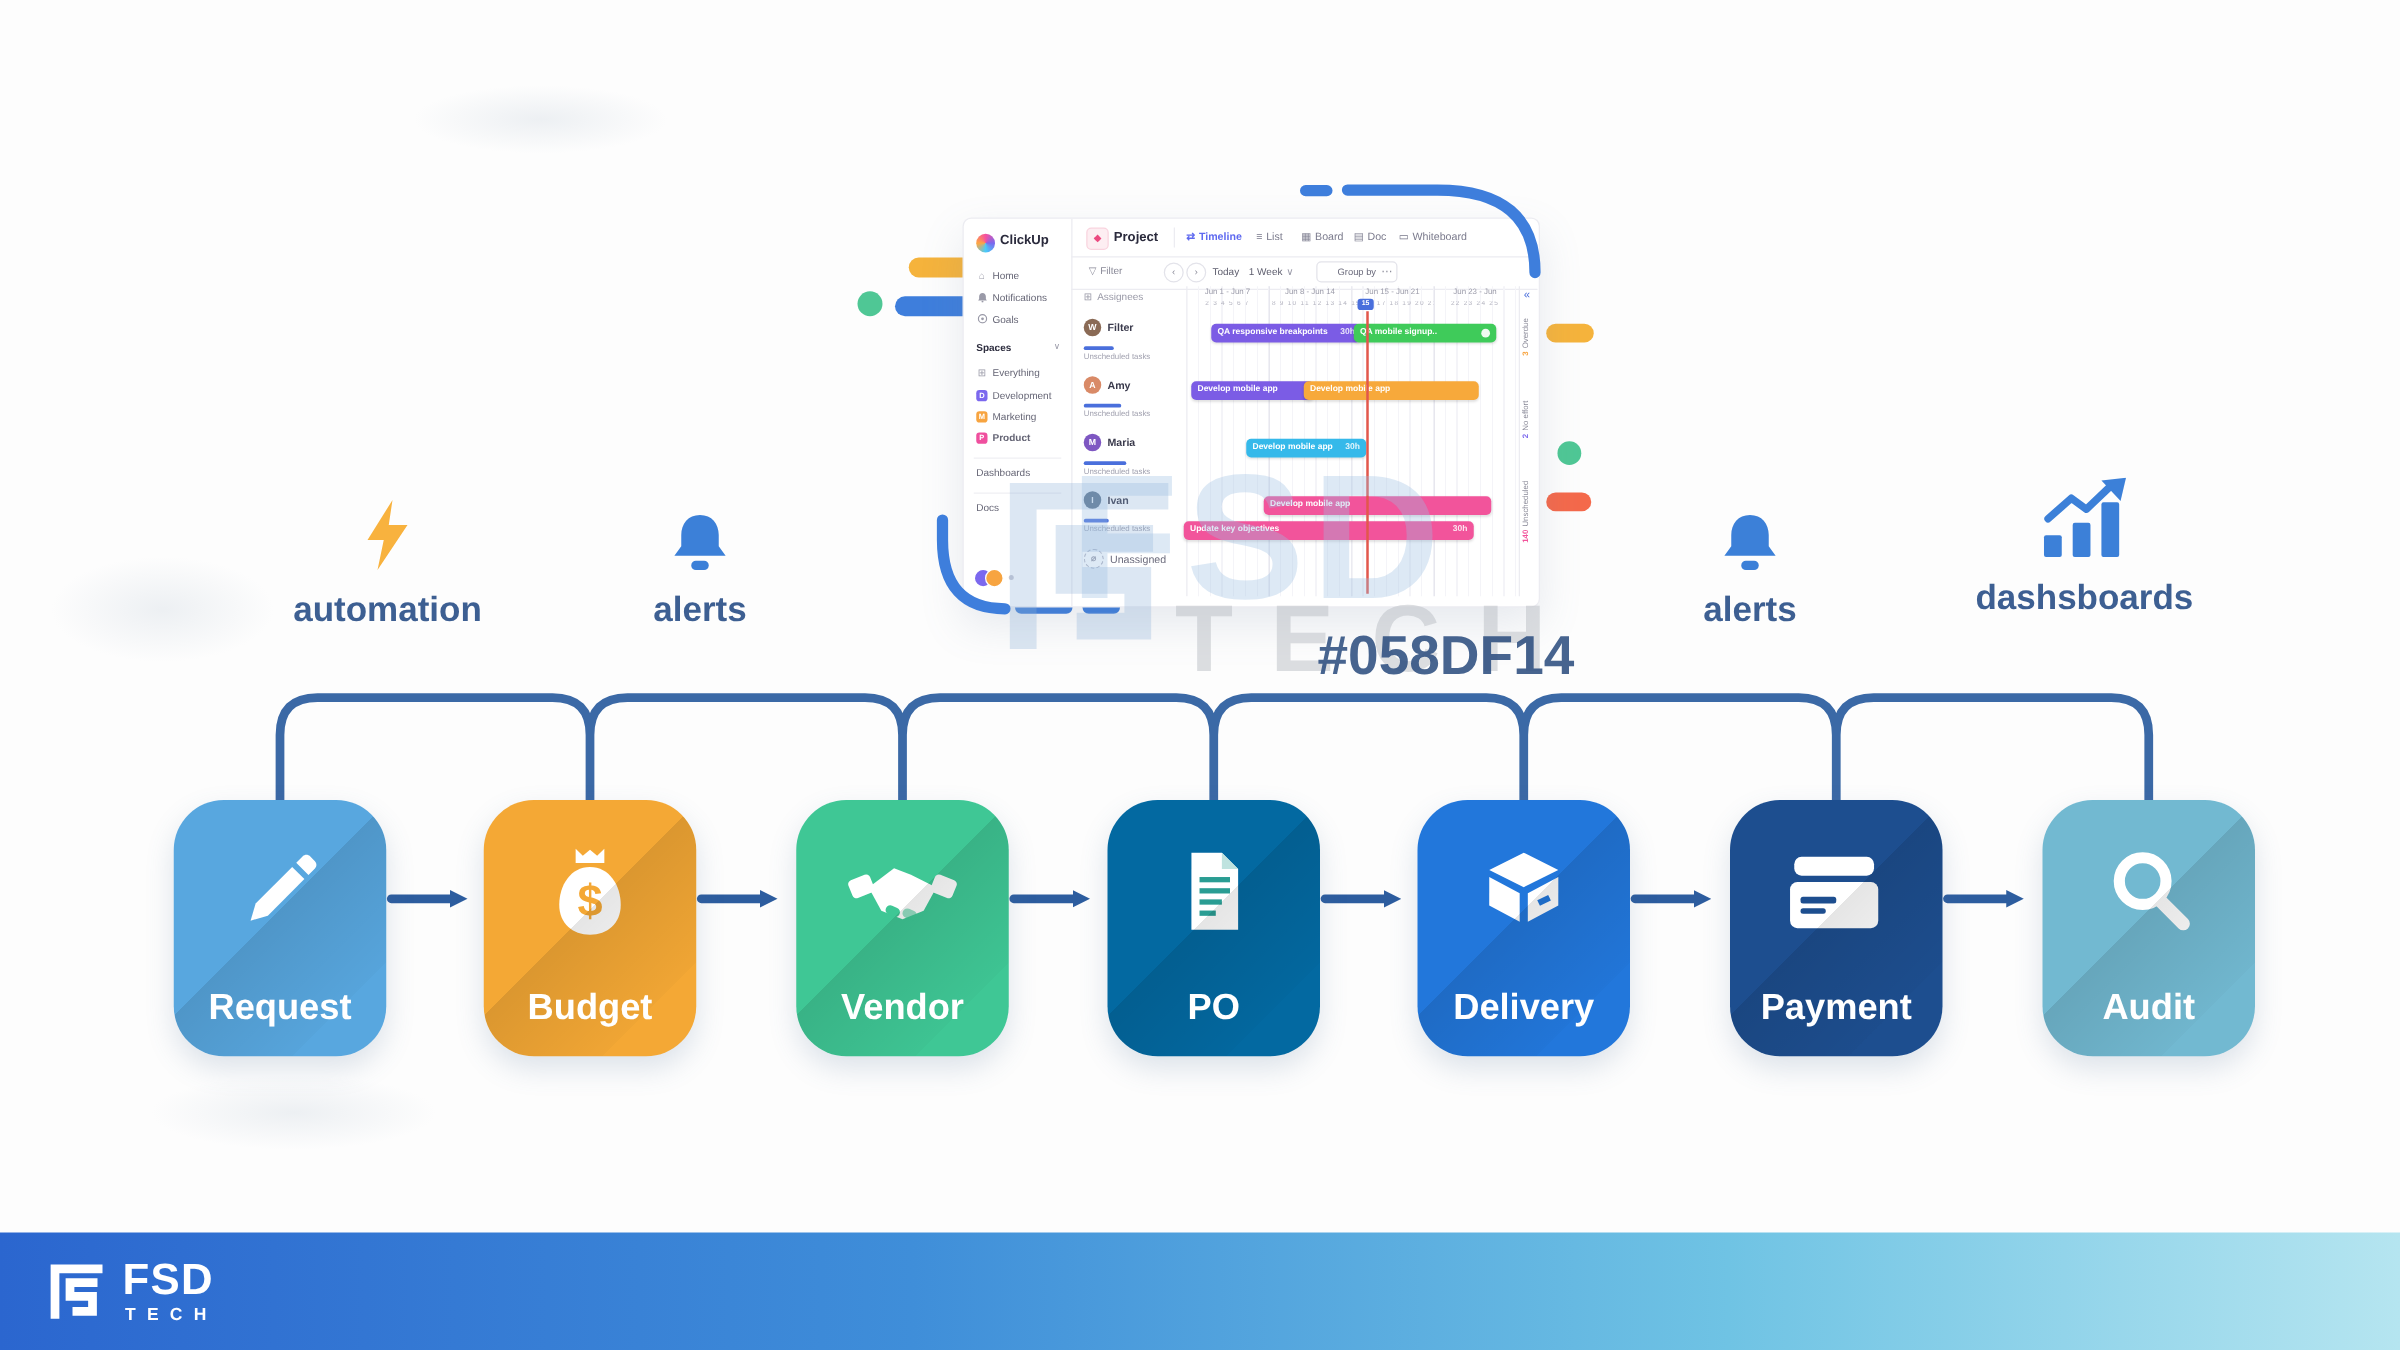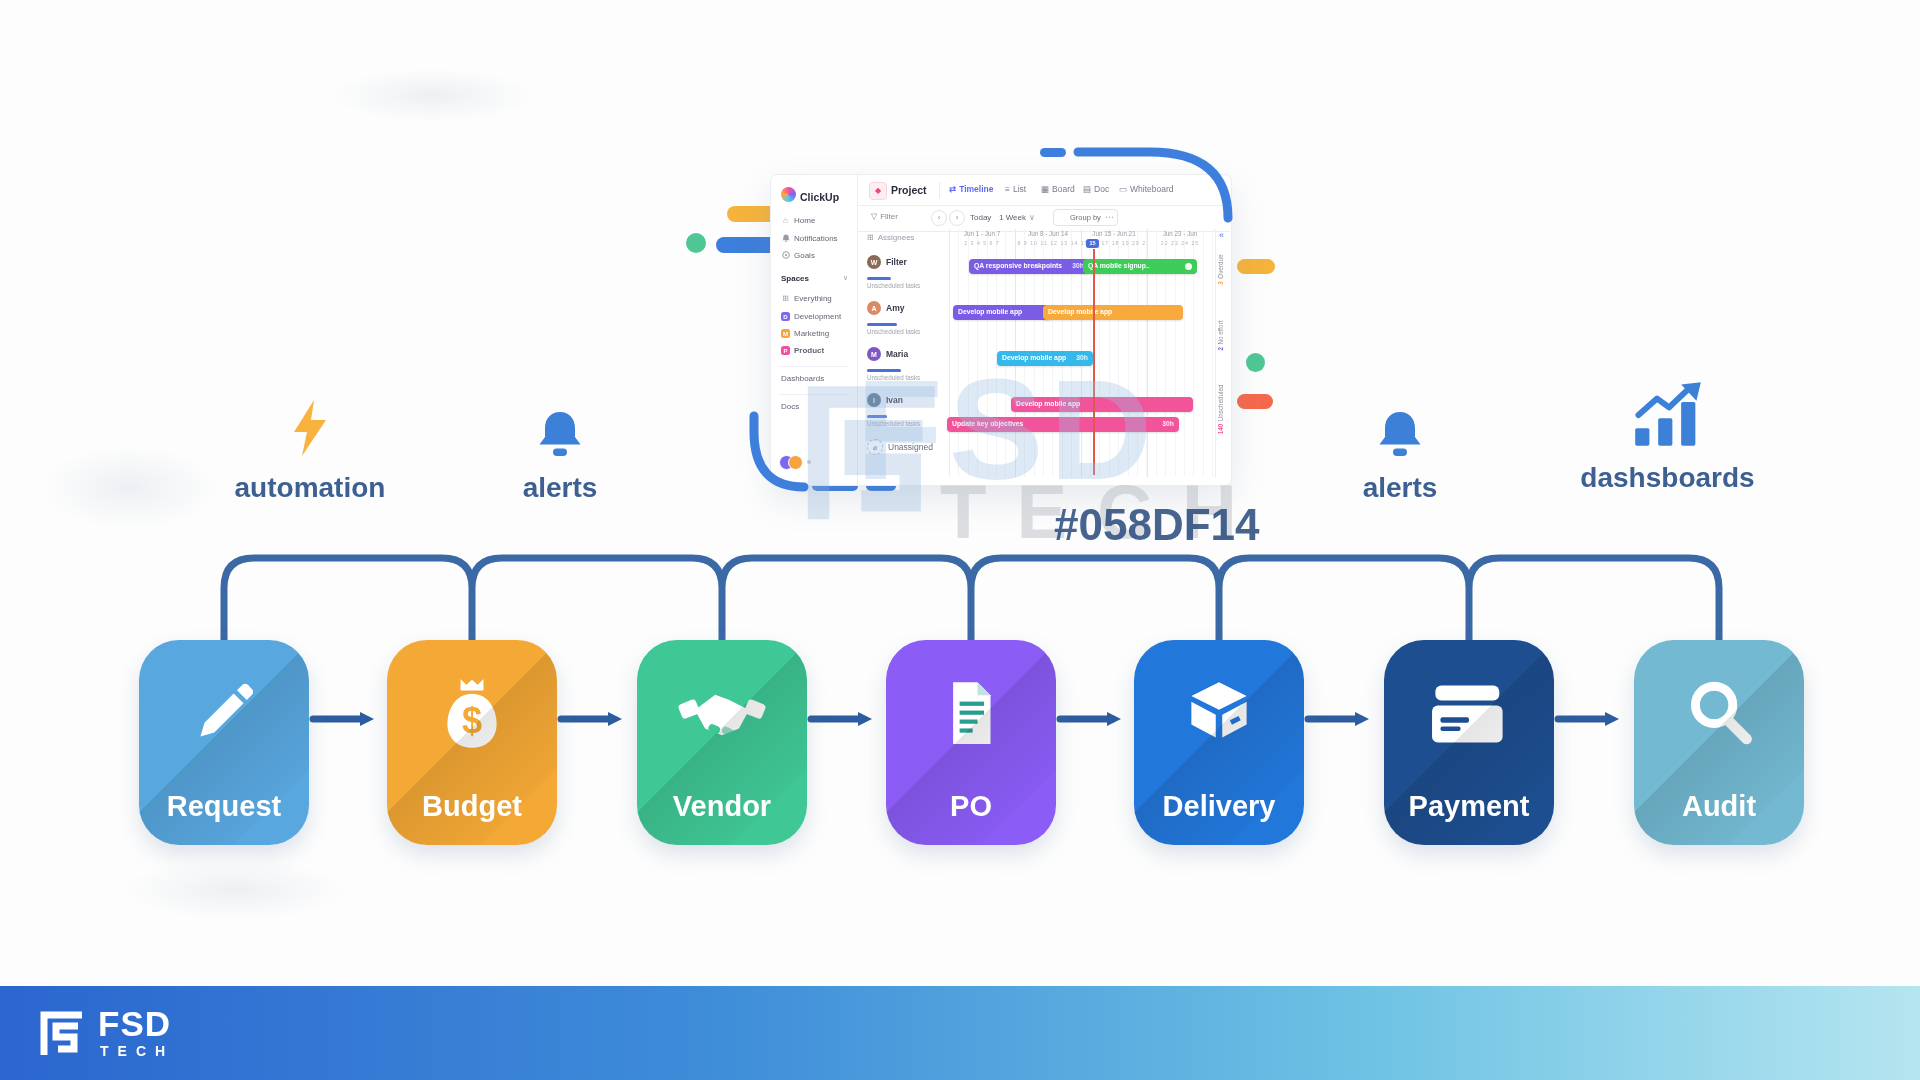--- a/index.html
+++ b/index.html
@@ -102,21 +102,21 @@
         <rect x="44" y="18" width="13" height="40" rx="1.5" fill="#3C80D8"></rect>
         <path d="M5 30 L22 15 L33 23 L52 5" stroke="#3C80D8" stroke-width="5.5" fill="none" stroke-linecap="round" stroke-linejoin="round"></path>
         <polygon points="44,2 62,0 58,17" fill="#3C80D8"></polygon>
       </svg>
   </div>
   <div class="txt">dashsboards</div>
 </div>
 
 <div class="cu">
   <div class="side">
-    <div class="abs" style="left:10px;top:12px;display:flex;align-items:flex-end;gap:4px;">
+    <div class="abs" style="left:10px;top:12px;display:flex;align-items:flex-start;gap:4px;">
       <span style="width:15px;height:15px;border-radius:50%;background:conic-gradient(#f650a0,#7b68ee,#49ccf9,#ffa640,#f650a0);display:inline-block;"></span>
       <span style="font-size:10.5px;font-weight:800;color:#2a2a3c;">ClickUp</span>
     </div>
     <div class="navitem" style="top:42px;">
         <span class="navico">⌂</span>
         <span>Home</span>
       </div>
     <div class="navitem" style="top:59px;">
         <span class="navico"><svg width="8" height="8" viewBox="0 0 8 8">
             <path d="M4 .4C2.4.4 1.3 1.7 1.3 3.4v1.7L.5 6.3h7L6.7 5.1V3.4C6.7 1.7 5.6.4 4 .4z" fill="#9a9aa8"></path>
@@ -362,21 +362,21 @@
     <svg width="88" height="62" viewBox="0 0 52 34" fill="#fff">
         <rect x="1" y="9" width="11" height="9" rx="2" transform="rotate(-22 6.5 13.5)"></rect>
         <rect x="40" y="9" width="11" height="9" rx="2" transform="rotate(22 45.5 13.5)"></rect>
         <path d="M10 14 L22 5 L30 8 L42 14 L36 25 L26 29 L16 25 Z"></path>
         <rect x="18" y="23" width="7" height="4.5" rx="2.2" transform="rotate(24 21.5 25)" fill="#3FC795"></rect>
         <rect x="26" y="24.5" width="7" height="4.5" rx="2.2" transform="rotate(24 29.5 26.5)" fill="#3FC795" opacity=".55"></rect>
       </svg>
   </span>
   <span class="slabel">Vendor</span>
 </div>
-<div class="step" style="left: 886px; z-index: 5; background-color: #8b5cf6;">
+<div class="step" style="left: 886px; z-index: 5; background-color: #0369a1;">
   <span class="sicon">
     <svg width="78" height="78" viewBox="0 0 48 48">
         <path d="M13 5 h15 l8 8 v30 h-23 z" fill="#fff"></path>
         <path d="M28 5 v8 h8 z" fill="#bfe3df"></path>
         <g fill="#2A9D93">
           <rect x="17" y="17" width="15" height="2.6"></rect>
           <rect x="17" y="22.5" width="15" height="2.6"></rect>
           <rect x="17" y="28" width="11" height="2.6"></rect>
           <rect x="17" y="33.5" width="8" height="2.6"></rect>
         </g>

